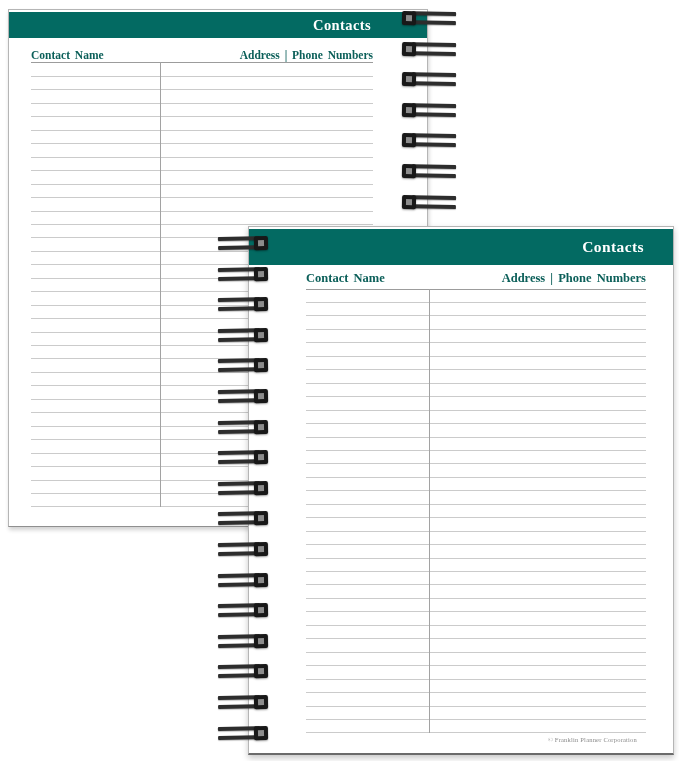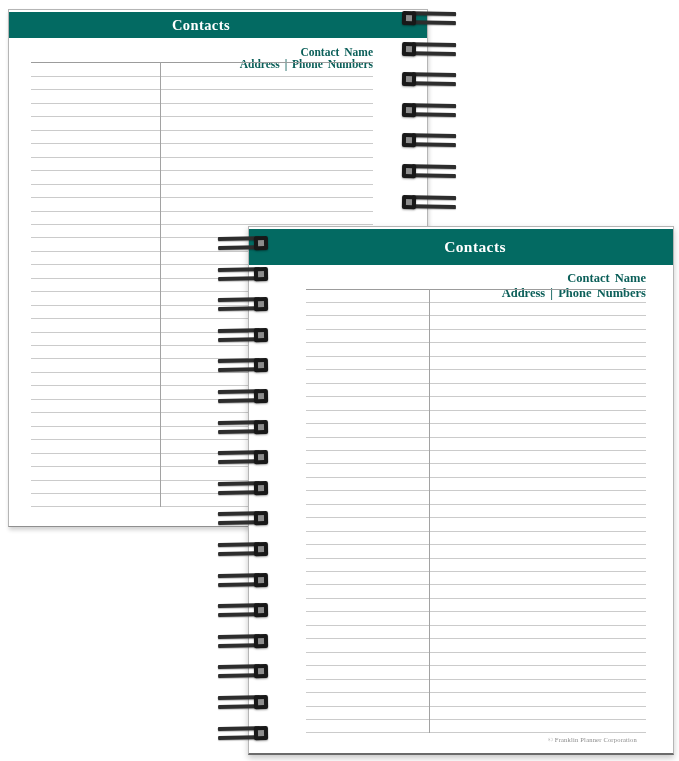--- a/index.html
+++ b/index.html
@@ -20,27 +20,27 @@
     left:248px;top:226px;width:426px;height:529px;
     border-bottom:2px solid #6b6b6b;
     box-shadow:0 3px 6px rgba(0,0,0,0.22);
   }
   .teal-bar{
     position:absolute;left:0;right:0;background:var(--teal,#036A62);
   }
   .back .teal-bar{top:2px;height:26px;}
   .front .teal-bar{top:2px;height:36px;}
   .page-title{
-    color:#ffffff;font-weight:bold;text-align:center;letter-spacing:.4px;
+    color:#ffffff;font-weight:bold;text-align:right;letter-spacing:.4px;
   }
   .back .page-title{margin:0 56px 0 22px;line-height:26px;font-size:14.5px;}
   .front .page-title{margin:0 29px 0 57px;line-height:36px;font-size:15.5px;}
   .cols{
     position:absolute;display:flex;justify-content:space-between;align-items:flex-end;
-    color:var(--header-text,#0B5F59);font-weight:bold;word-spacing:2px;flex-direction:column;
+    color:var(--header-text,#0B5F59);font-weight:bold;word-spacing:2px;
   }
   .back .cols{left:22px;width:342px;top:36px;height:15px;font-size:11.5px;}
   .front .cols{left:57px;width:340px;top:44px;height:15px;font-size:12.5px;}
   .rule{position:absolute;height:1px;background:var(--header-rule,#9c9c9c);}
   .back .rule{left:22px;width:342px;top:52px;}
   .front .rule{left:57px;width:340px;top:62px;}
   .lines{position:absolute;}
   .back .lines{left:22px;width:342px;top:66px;}
   .front .lines{left:57px;width:340px;top:75px;}
   .ruled-line{position:absolute;left:0;right:0;height:1px;background:var(--ruled-line,#cbcbcb);}

